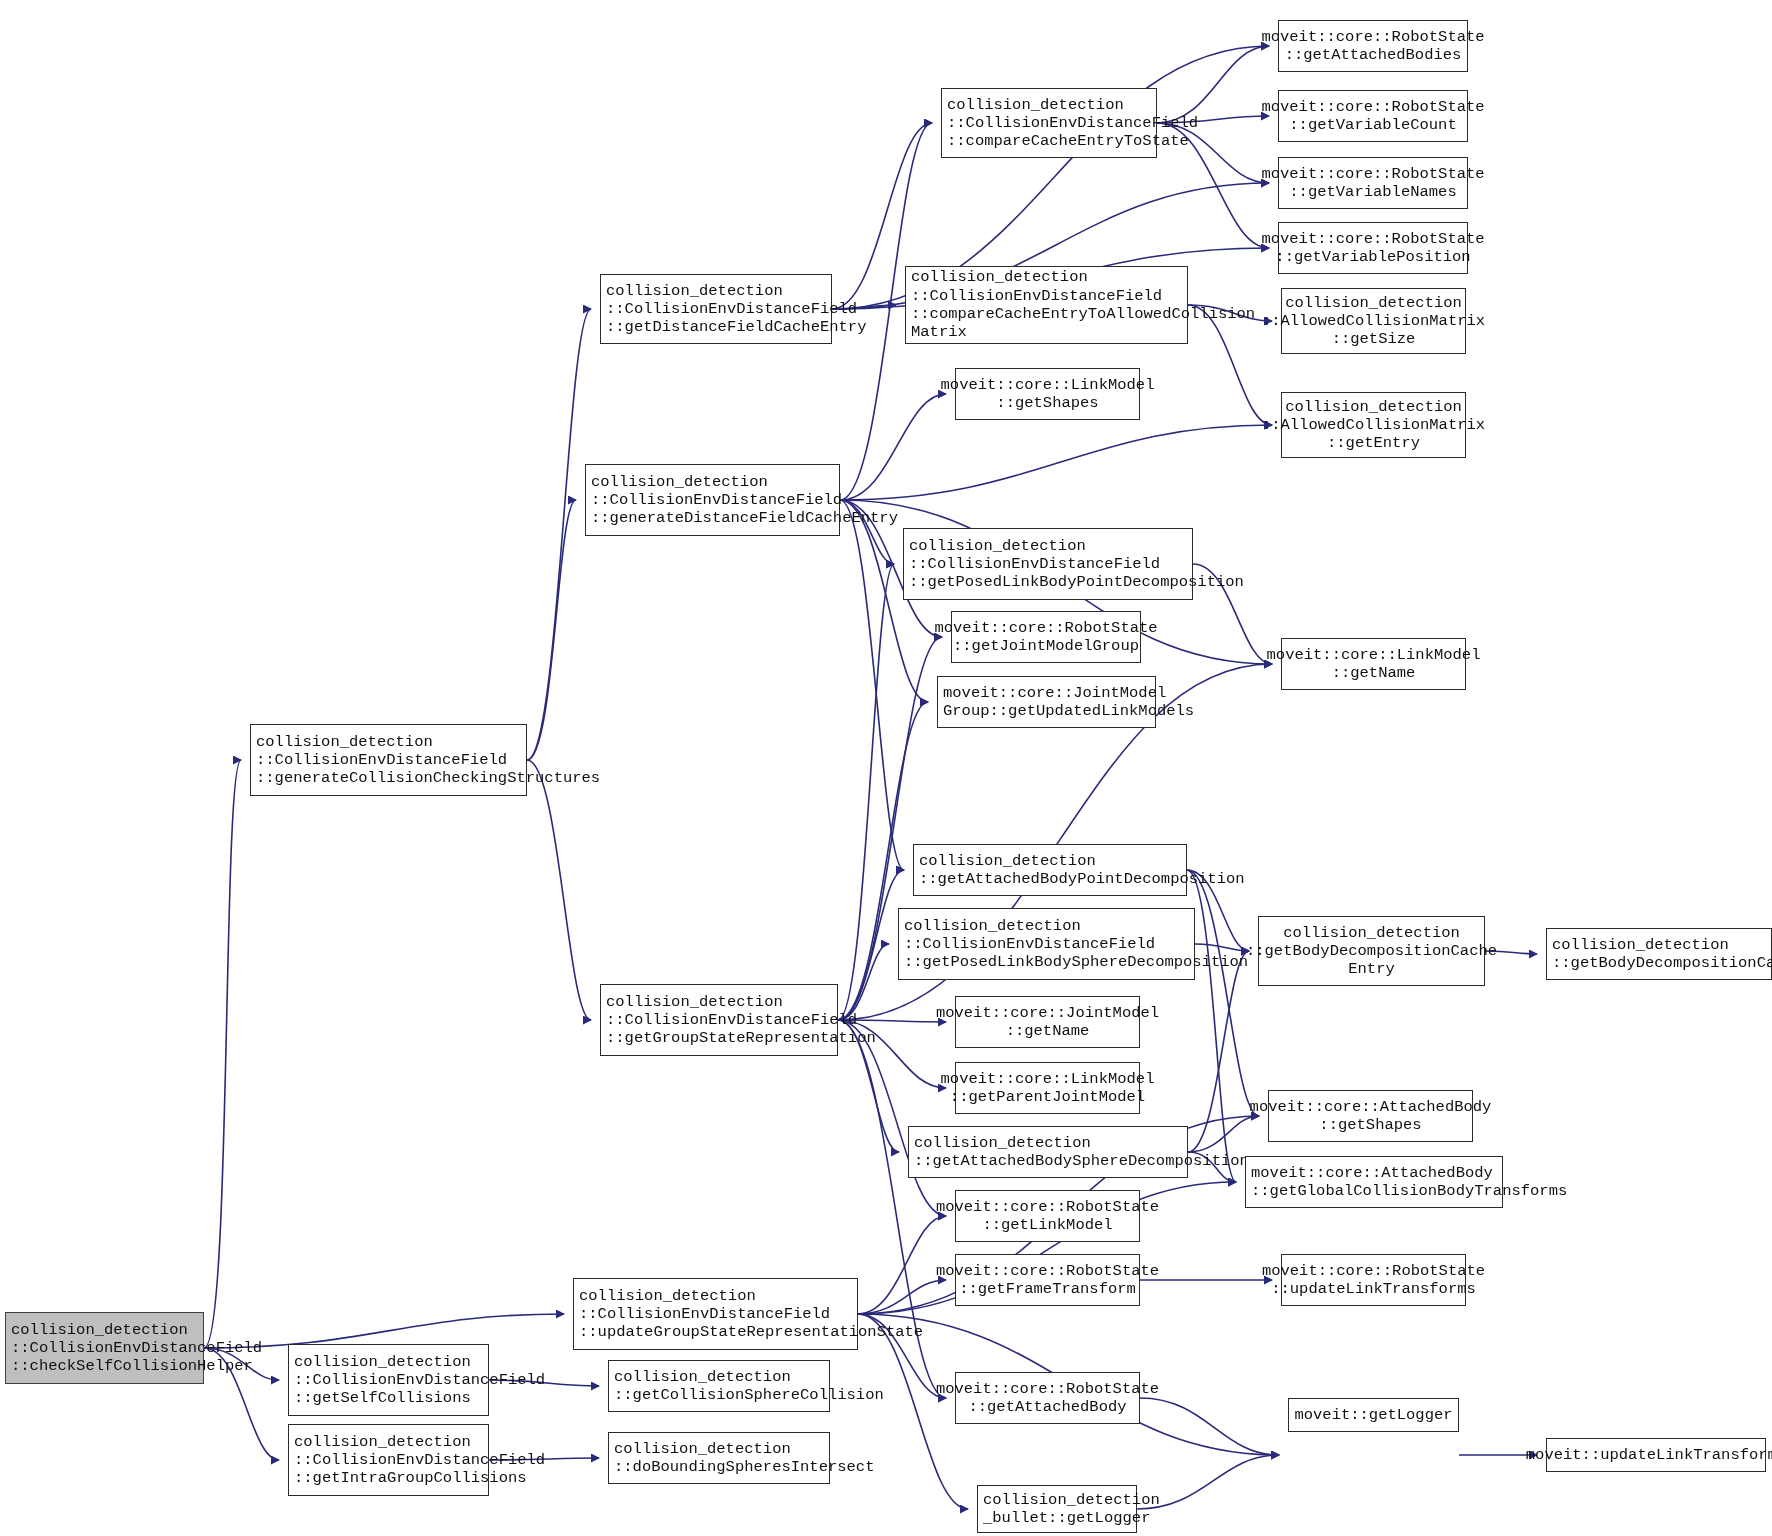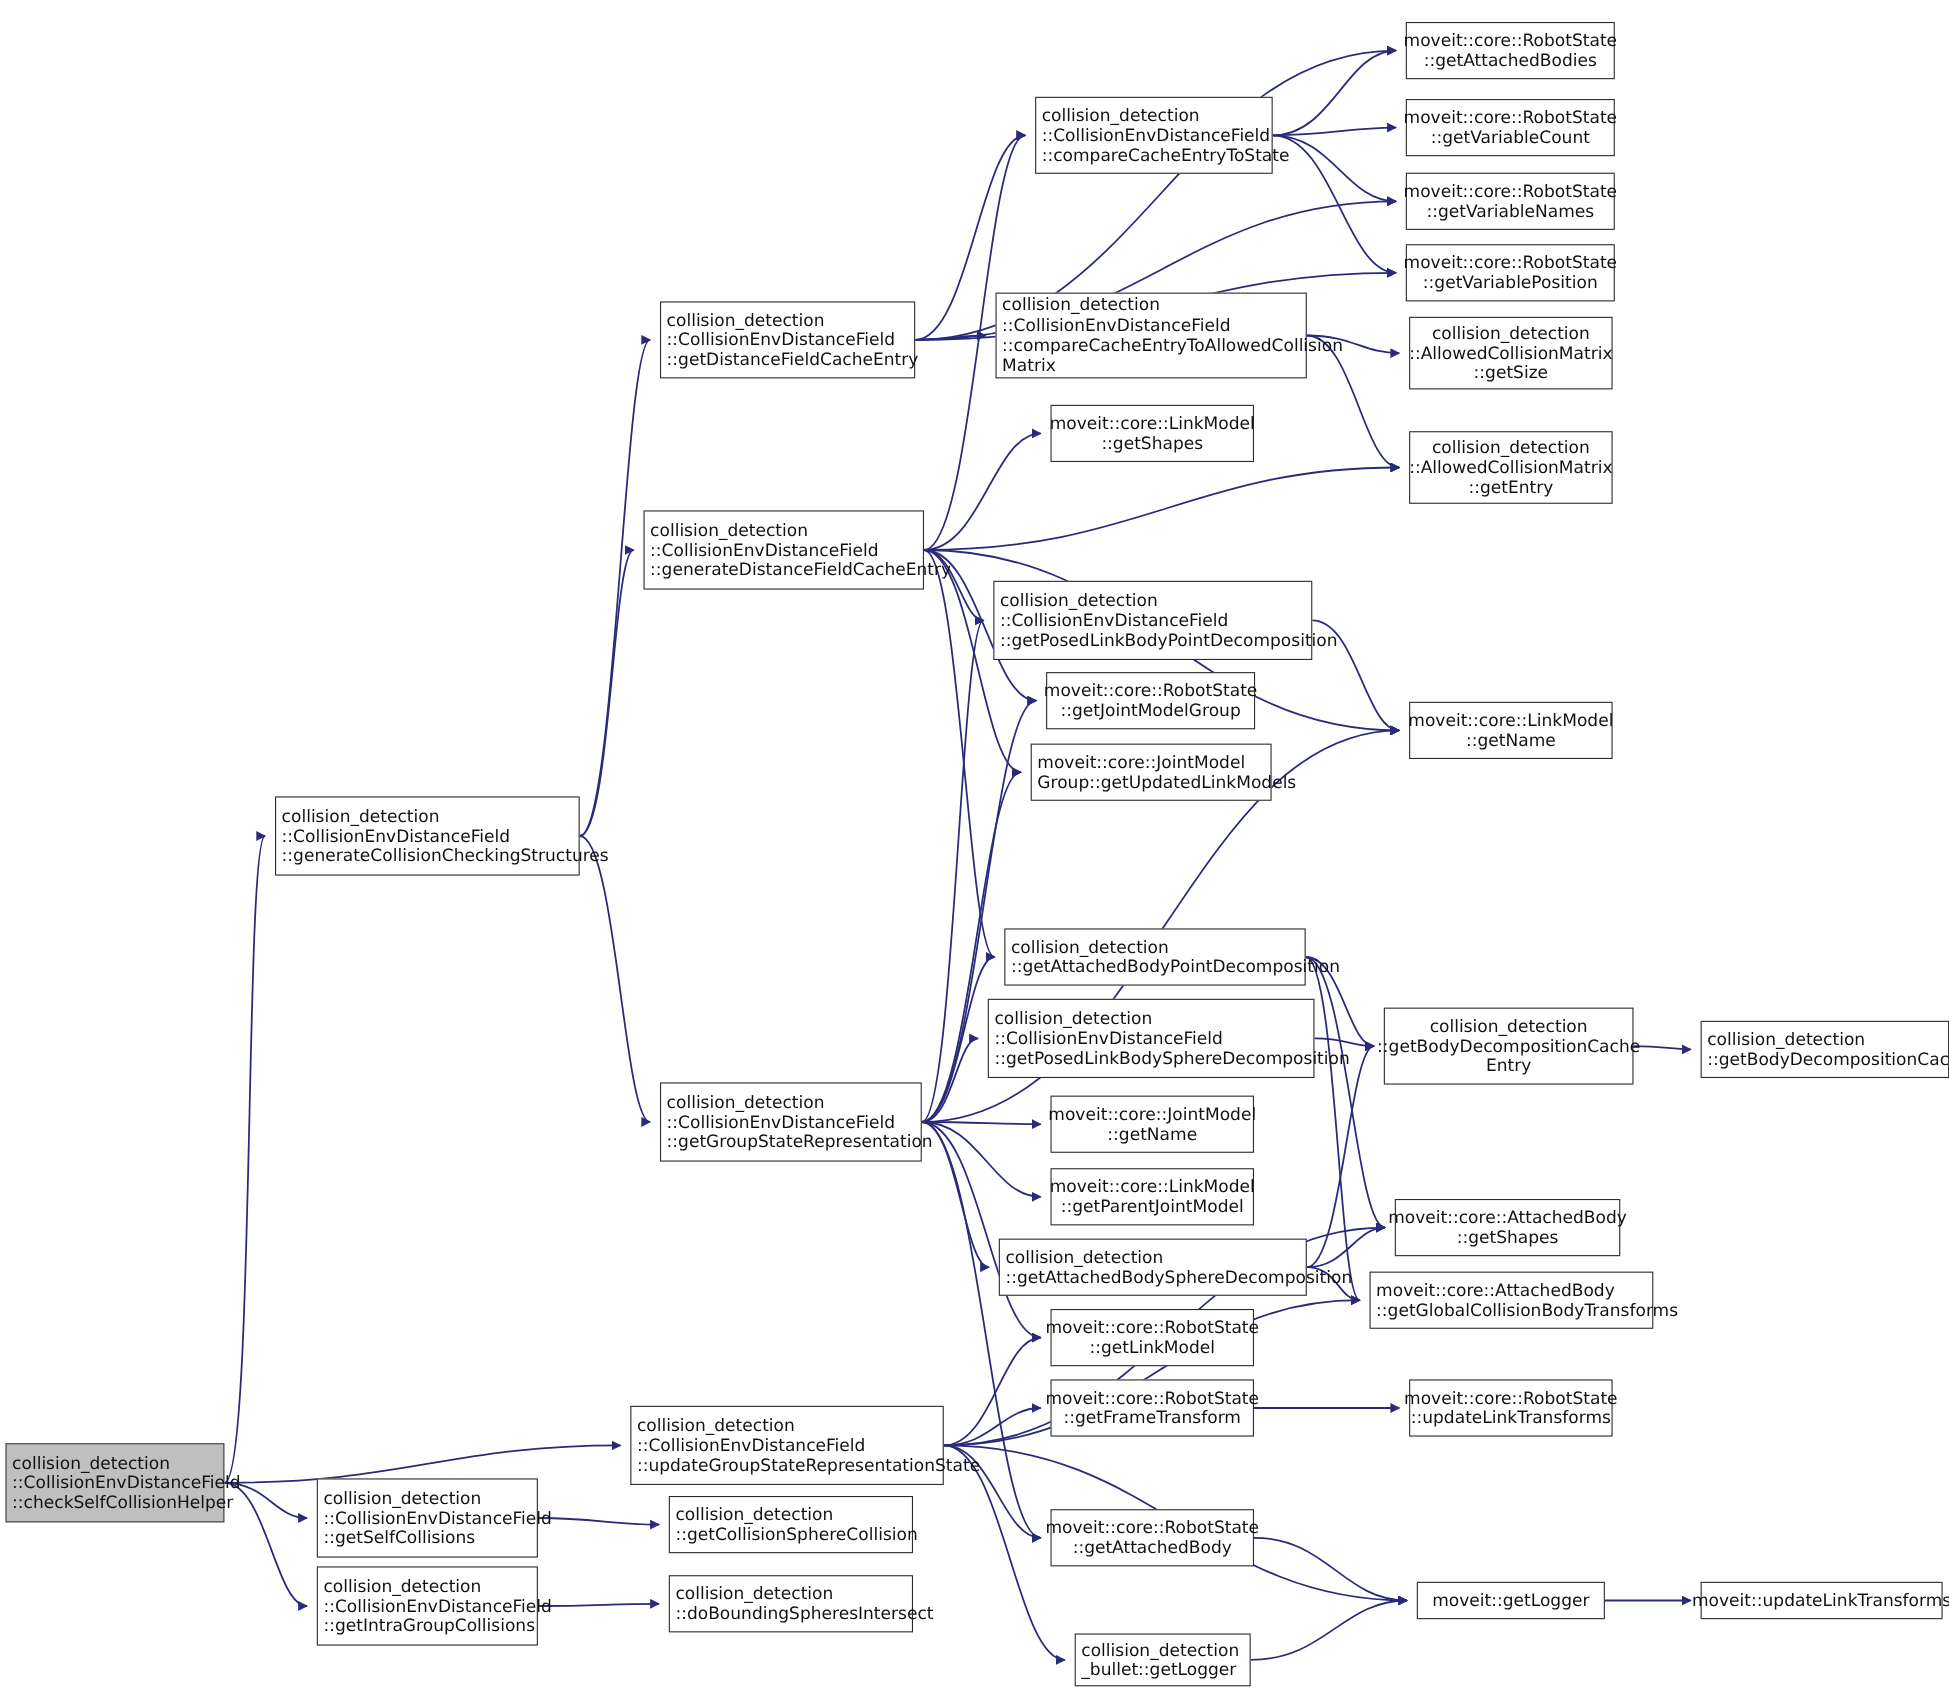--- a/index.html
+++ b/index.html
@@ -1,21 +1,21 @@
 <!DOCTYPE html>
 <html><head>
 <meta charset="utf-8">
 <style>
   html,body{margin:0;padding:0;background:#ffffff;}
   #canvas{position:relative;width:1772px;height:1536px;background:#ffffff;
           font-family:"DejaVu Sans","Liberation Sans",sans-serif;overflow:hidden;}
   svg.edges{position:absolute;left:0;top:0;width:1772px;height:1536px;pointer-events:none;}
   .node{position:absolute;box-sizing:border-box;border:1px solid #2b2b2b;background:#ffffff;
         display:flex;align-items:center;justify-content:center;text-align:center;
-        color:#111111;font-size:15.5px;line-height:1.18;padding:2px 5px;white-space:pre-line;}
+        color:#111111;font-size:15.5px;line-height:1.18;padding:2px 5px;white-space:pre-line;font-family:Liberation Mono, monospace;}
   .node.root{background:#bfbfbf;border:1px solid #404040;}
 </style>
 </head>
 <body>
 
 <div id="canvas">
   <svg class="edges">
     <defs>
       <marker id="ah" markerWidth="9" markerHeight="9" refX="8" refY="4.5" orient="auto" markerUnits="userSpaceOnUse">
         <path d="M0,0 L9,4.5 L0,9 z" fill="#2a2a7a"></path>
@@ -165,18 +165,18 @@
 ::getSelfCollisions</div>
       <div class="node" style="left: 608px; top: 1360px; width: 222px; height: 52px; justify-content: flex-start; text-align: left;">collision_detection
 ::getCollisionSphereCollision</div>
       <div class="node" style="left: 955px; top: 1372px; width: 185px; height: 52px;">moveit::core::RobotState
 ::getAttachedBody</div>
       <div class="node" style="left: 288px; top: 1424px; width: 201px; height: 72px; justify-content: flex-start; text-align: left;">collision_detection
 ::CollisionEnvDistanceField
 ::getIntraGroupCollisions</div>
       <div class="node" style="left: 608px; top: 1432px; width: 222px; height: 52px; justify-content: flex-start; text-align: left;">collision_detection
 ::doBoundingSpheresIntersect</div>
-      <div class="node" style="left: 1288px; top: 1438px; width: 171px; height: 34px;">moveit::getLogger</div>
+      <div class="node" style="left: 1288px; top: 1398px; width: 171px; height: 34px;">moveit::getLogger</div>
       <div class="node" style="left: 1546px; top: 1438px; width: 220px; height: 34px;">moveit::updateLinkTransforms</div>
       <div class="node" style="left: 977px; top: 1485px; width: 160px; height: 48px; justify-content: flex-start; text-align: left;">collision_detection
 _bullet::getLogger</div>
     </div>
 </div>
 
 </body></html>

